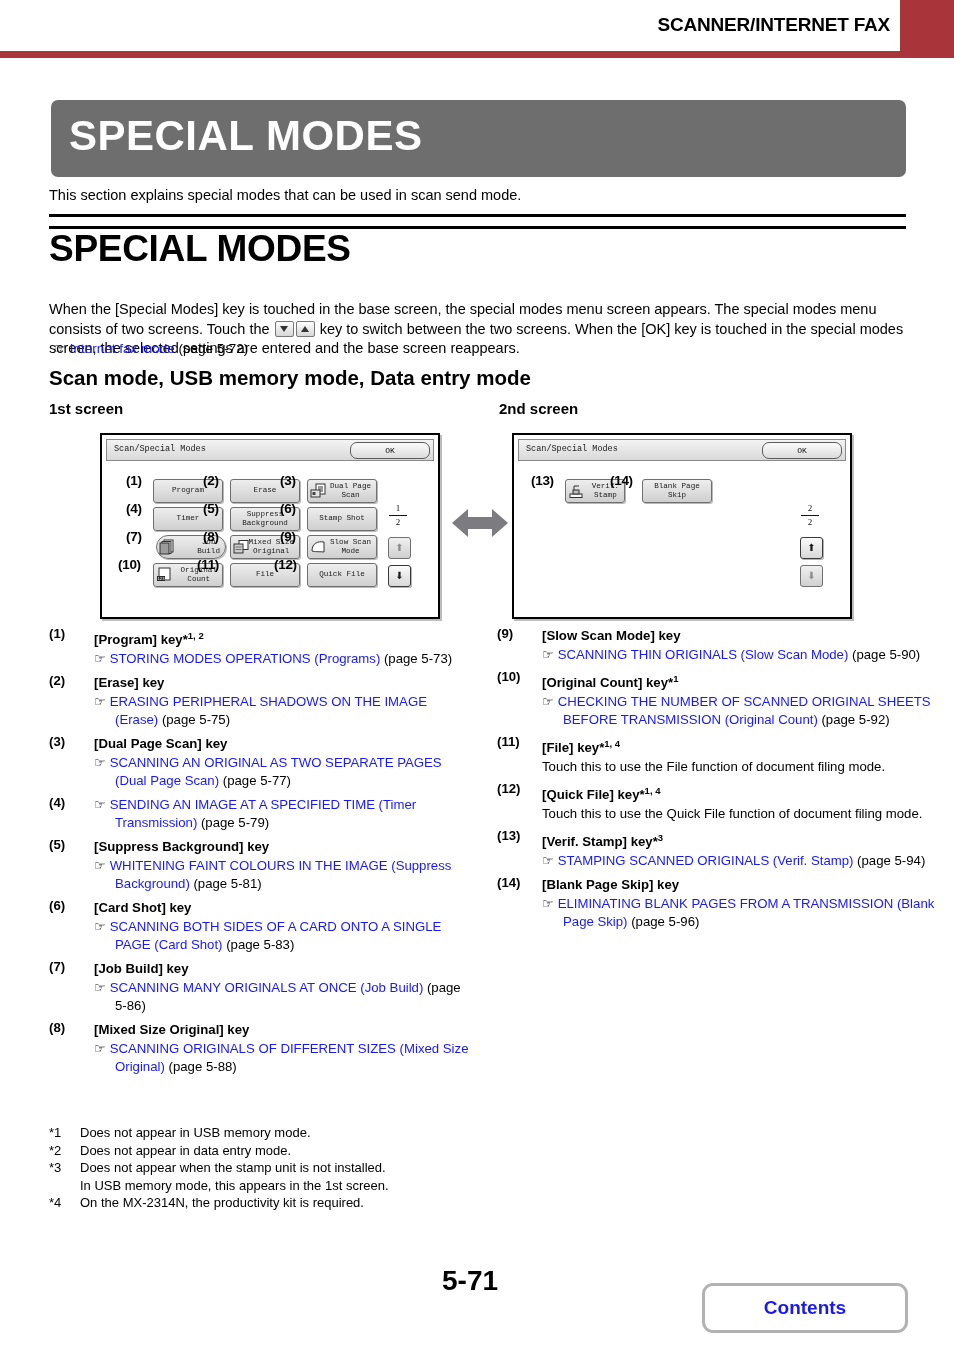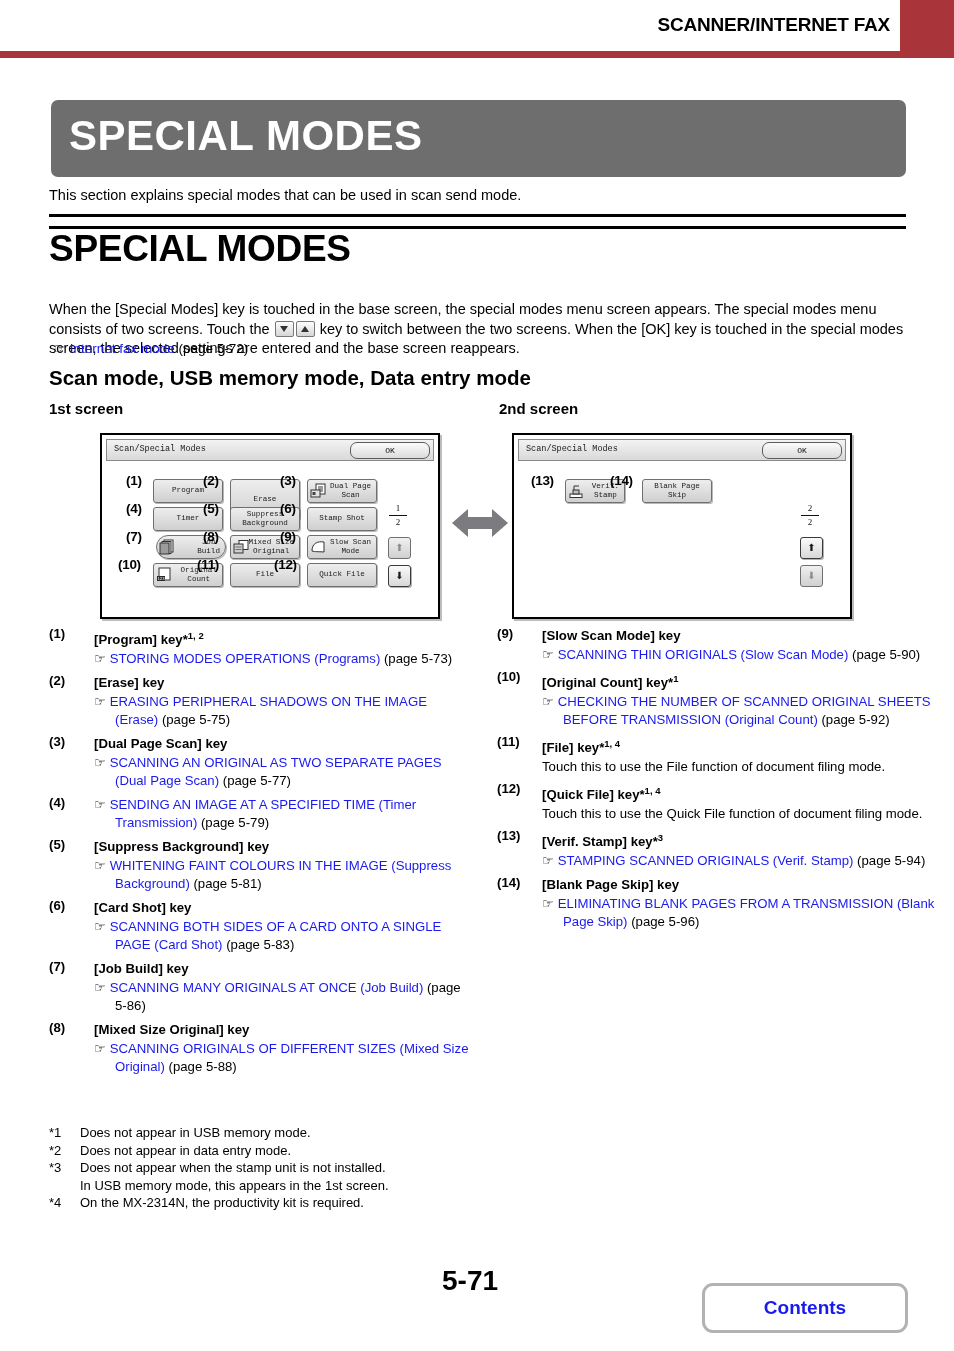--- a/index.html
+++ b/index.html
@@ -388,21 +388,21 @@
 <div class="screen-label one">1st screen</div>
 <div class="screen-label two">2nd screen</div>
 
 <div class="panel one">
   <div class="panel-titlebar">
     <span class="ttl">Scan/Special Modes</span>
     <div class="ok-key">OK</div>
   </div>
 
   <div class="mkey" style="left:51px; top:44px; width:70px; height:24px;">Program</div>
-  <div class="mkey" style="left:128px; top:44px; width:70px; height:41px;">Erase</div>
+  <div class="mkey" style="left:128px; top:44px; width:70px; height:24px;">Erase</div>
   <div class="mkey with-icon" style="left:205px; top:44px; width:70px; height:24px;">
     <span class="key-ico">
       <svg viewBox="0 0 17 16" width="17" height="16">
         <rect x="6" y="1" width="9" height="10" fill="#fff" stroke="#333" stroke-width="1"></rect>
         <rect x="8" y="3" width="5" height="6" fill="#9a9a9a"></rect>
         <rect x="1" y="7" width="9" height="7" fill="#e4e4e4" stroke="#333" stroke-width="1"></rect>
         <rect x="2.5" y="9" width="3" height="3" fill="#444"></rect>
       </svg>
     </span>
     <span>Dual Page<br>Scan</span>

